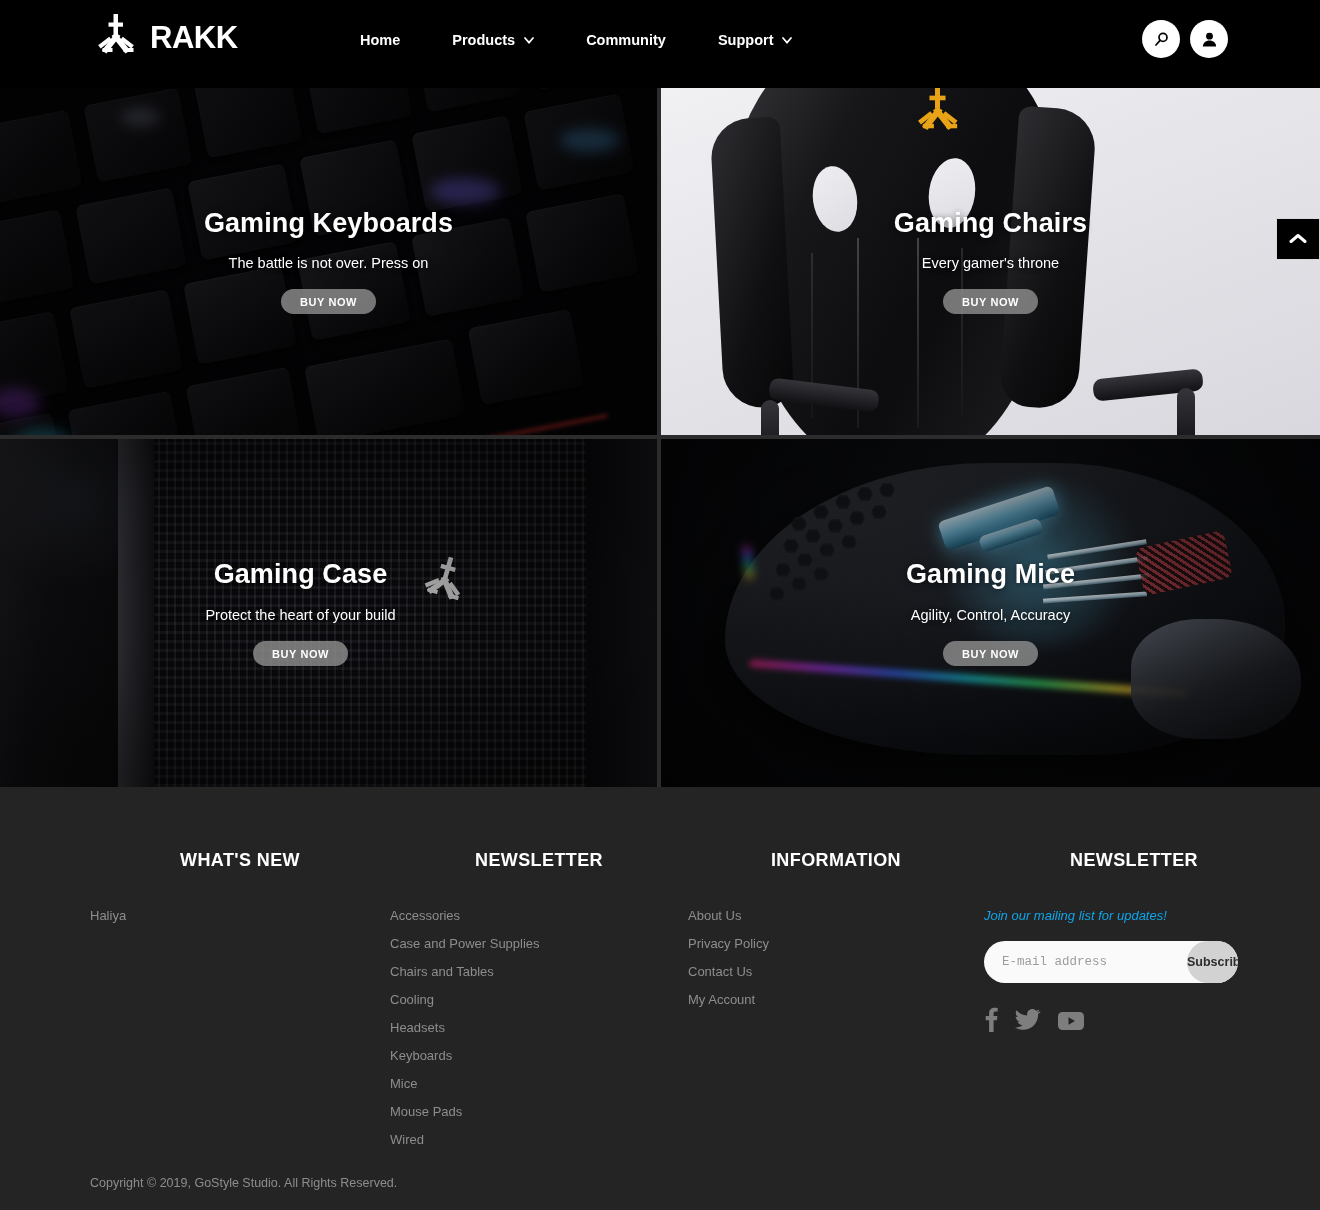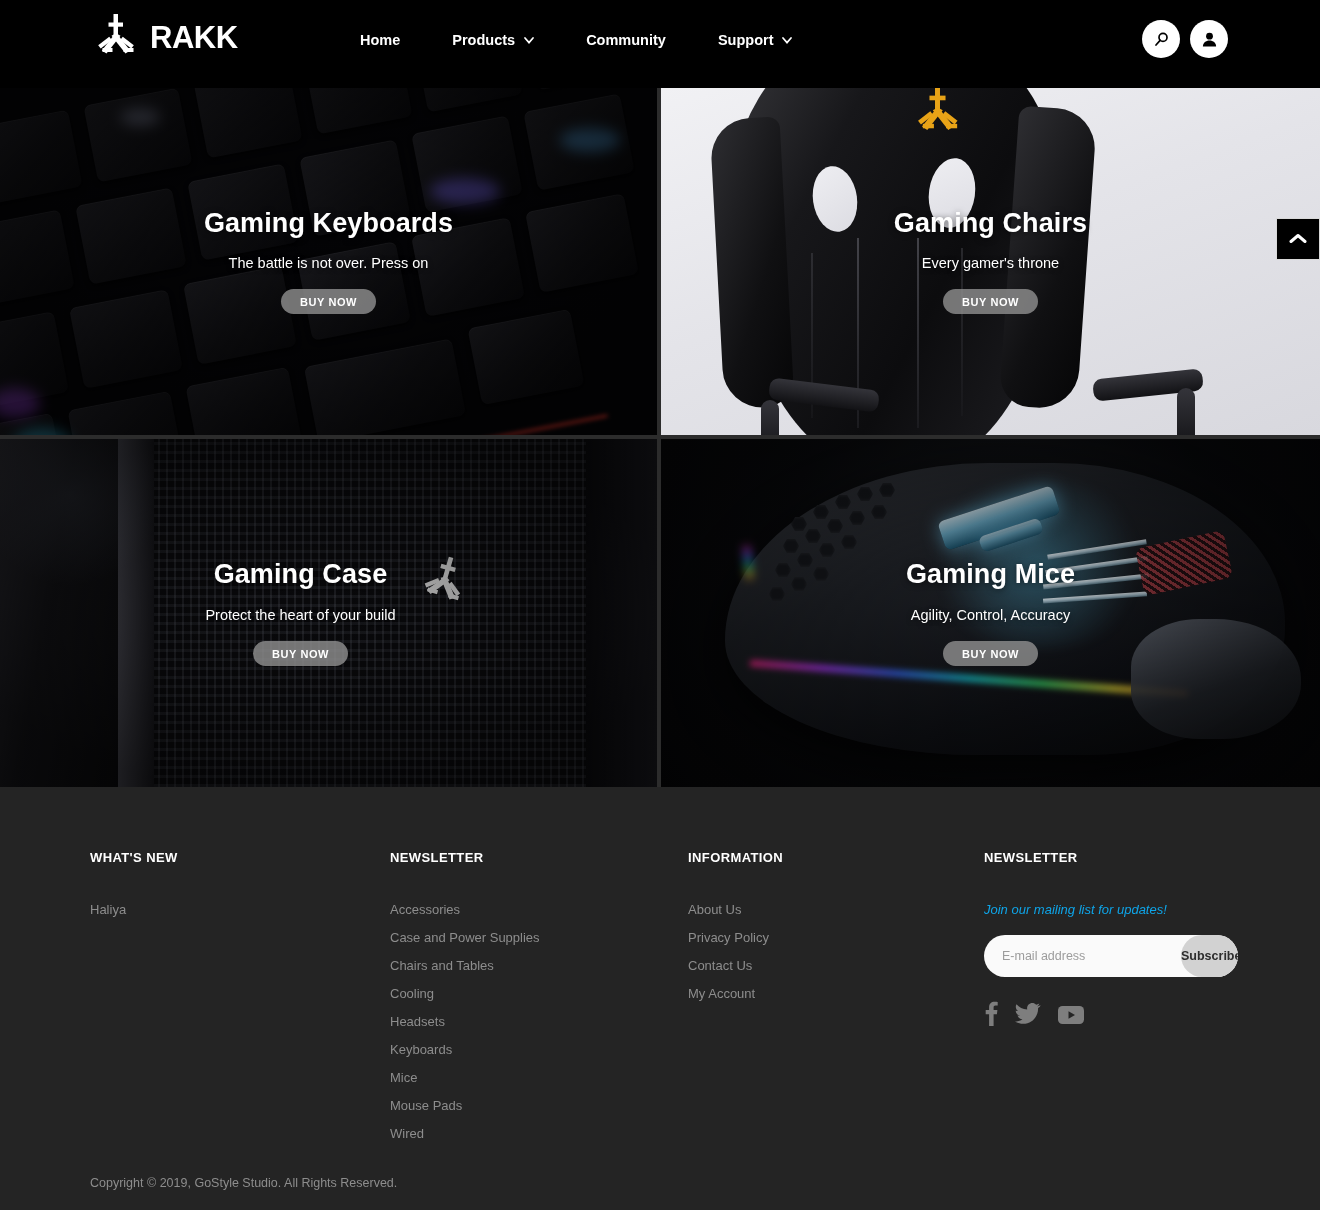--- a/index.html
+++ b/index.html
@@ -202,41 +202,41 @@
   }
   .footer-cols {
     display: flex;
     padding: 63px 0 0 90px;
   }
   .fcol-1 { width: 300px; }
   .fcol-2 { width: 298px; }
   .fcol-3 { width: 296px; }
   .fcol-4 { width: 300px; }
   .fcol-title {
-    color: #fff; font-size: 13px; font-weight: 700;
-    letter-spacing: .4px; margin-bottom: 37px;
+    color: #fff; font-size: 18px; font-weight: 700;
+    letter-spacing: .4px; margin-bottom: 37px; text-align: center;
   }
   .flink {
     display: block; color: #8d8d8d; font-size: 13px;
     text-decoration: none; margin-bottom: 13px;
     cursor: pointer;
   }
   .news-tag {
     color: #0ea5e9; font-size: 13px; font-style: italic;
     margin-bottom: 18px;
   }
   .sub-form {
     width: 254px; height: 42px;
     background: #fafafa; border-radius: 21px;
     display: flex; align-items: center; overflow: hidden;
   }
   .sub-input {
     flex: 1; border: none; outline: none; background: transparent;
     font-size: 12.5px; color: #333; padding: 0 18px;
-    font-family: Liberation Sans, sans-serif;
+    font-family: Liberation Mono, monospace;
   }
   .sub-input::placeholder { color: #9c9c9c; }
   .sub-btn {
     width: 98px; height: 42px; border: none;
     background: #d2d2d2; color: #2e2e2e;
     font-size: 12.5px; font-weight: 700;
     border-radius: 21px; cursor: pointer;
     font-family: "Liberation Sans", sans-serif;
   }
   .socials {

